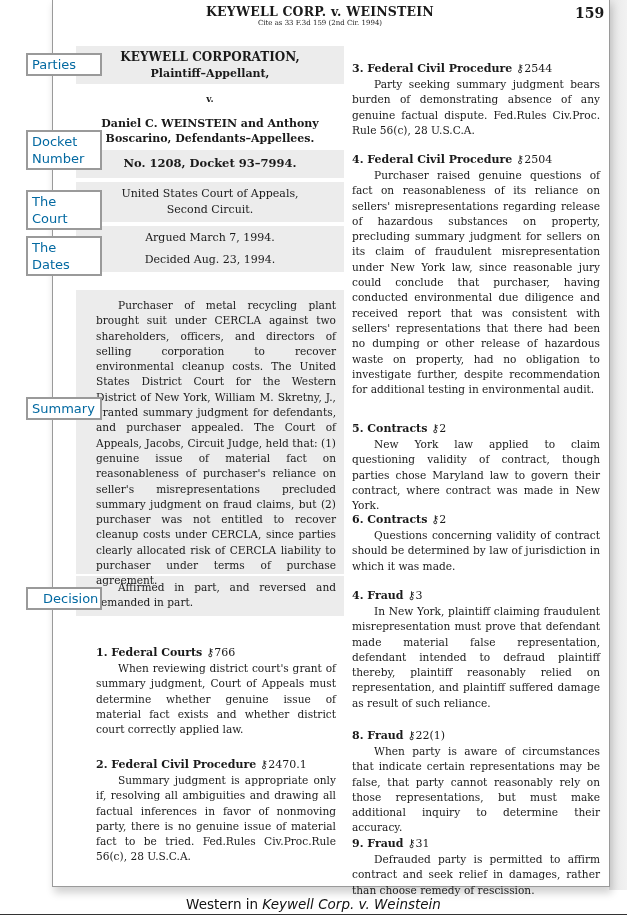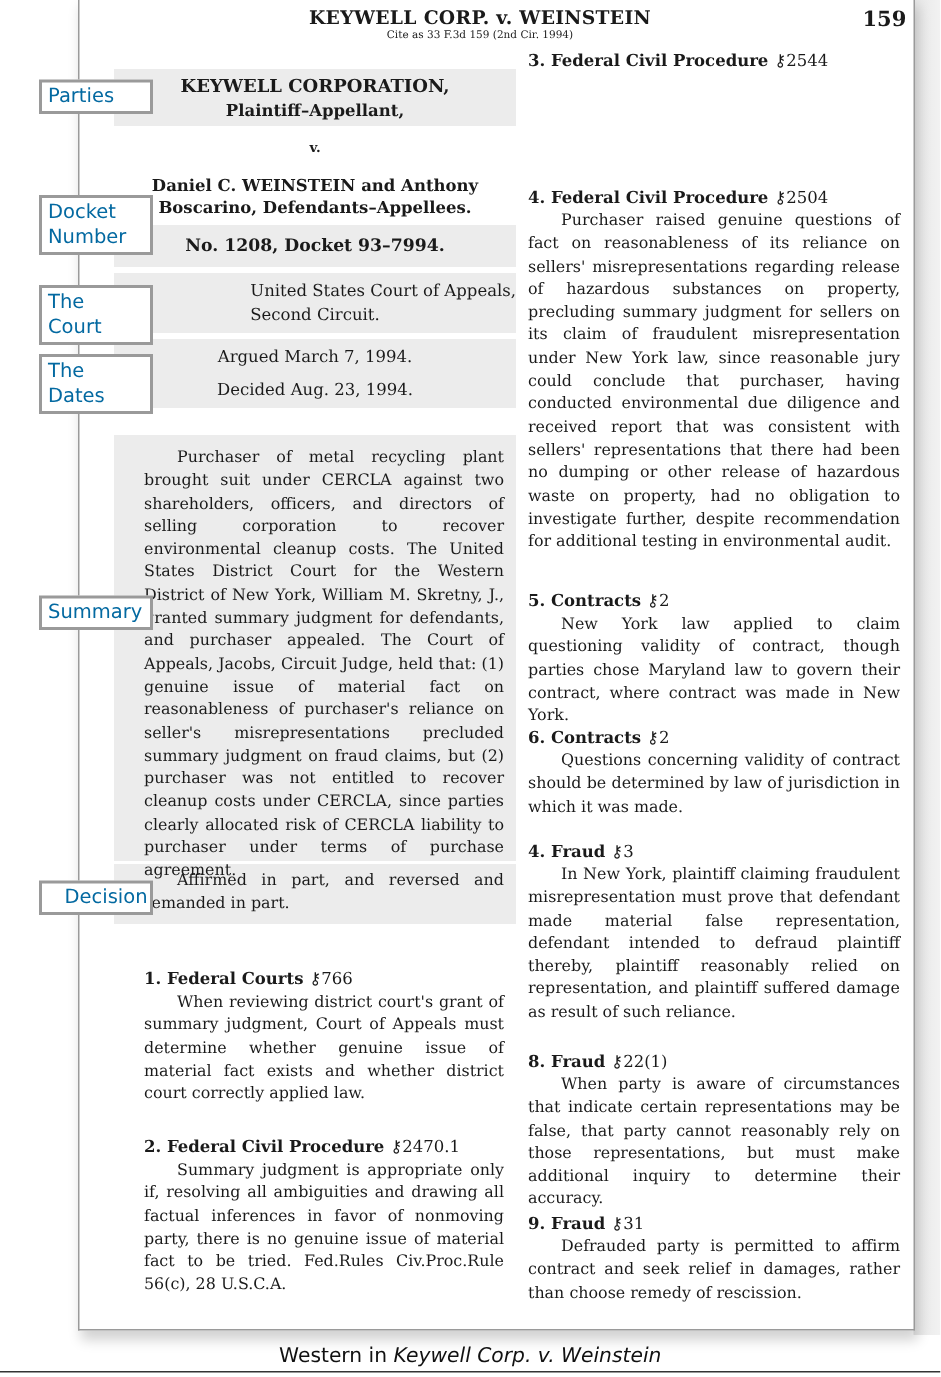--- a/index.html
+++ b/index.html
@@ -45,21 +45,21 @@
     font-size: 10.6px; line-height: 15.3px; text-align: justify;
   }
   .summary-text { position: absolute; left: 96px; top: 298px; width: 240px; text-indent: 22px; }
   .decision-text { position: absolute; left: 96px; top: 580px; width: 240px; font-size: 10.6px; line-height: 15.3px; text-indent: 22px; text-align: justify; }
 
   .headnote { position: absolute; }
   .hn-title { font-size: 11px; font-weight: bold; line-height: 16px; }
   .hn-title .key { font-weight: normal; }
   .hn-body { font-size: 10.6px; line-height: 15.3px; text-align: justify; text-indent: 22px; }
   .left-col { left: 96px; width: 240px; }
-  .right-col { left: 352px; width: 248px; }
+  .right-col { left: 352px; width: 248px; margin-top: 28px; }
 
   .caption {
     position: absolute; left: 0; top: 896px; width: 627px; text-align: center;
     font-family: "DejaVu Sans", sans-serif; font-size: 13.5px; color: #111;
   }
   .caption-rule { position: absolute; left: 0; top: 914px; width: 627px; height: 1px; background: #333; }
 </style>
 </head>
 <body>
 
@@ -79,21 +79,21 @@
 <div class="band" style="top:226px;height:46px;"></div>
 <div class="band" style="top:290px;height:284px;"></div>
 <div class="band" style="top:576px;height:40px;"></div>
 
 <div class="center-block bold" style="top:50px;font-size:12px;text-align:center;">KEYWELL CORPORATION,</div>
 <div class="center-block bold" style="top:66px;">Plaintiff–Appellant,</div>
 <div class="center-block bold" style="top:92px;font-size:9px;">v.</div>
 <div class="center-block bold" style="top:116px;">Daniel C. WEINSTEIN and Anthony</div>
 <div class="center-block bold" style="top:131px;">Boscarino, Defendants–Appellees.</div>
 <div class="center-block bold" style="top:156px;font-size:11.5px;">No. 1208, Docket 93–7994.</div>
-<div class="center-block" style="top:186px;text-align:right;">United States Court of Appeals,</div>
+<div class="center-block" style="top:186px;">United States Court of Appeals,</div>
 <div class="center-block" style="top:202px;">Second Circuit.</div>
 <div class="center-block" style="top:230px;">Argued March 7, 1994.</div>
 <div class="center-block" style="top:252px;">Decided Aug. 23, 1994.</div>
 
 <div class="summary-text">Purchaser of metal recycling plant brought suit under CERCLA against two shareholders, officers, and directors of selling corporation to recover environmental cleanup costs. The United States District Court for the Western District of New York, William M. Skretny, J., granted summary judgment for defendants, and purchaser appealed. The Court of Appeals, Jacobs, Circuit Judge, held that: (1) genuine issue of material fact on reasonableness of purchaser's reliance on seller's misrepresentations precluded summary judgment on fraud claims, but (2) purchaser was not entitled to recover cleanup costs under CERCLA, since parties clearly allocated risk of CERCLA liability to purchaser under terms of purchase agreement.</div>
 <div class="decision-text">Affirmed in part, and reversed and remanded in part.</div>
 
 <div class="label-box" style="top:53px;">Parties</div>
 <div class="label-box" style="top:130px;height:40px;">Docket Number</div>
 <div class="label-box" style="top:190px;">The Court</div>
@@ -105,20 +105,21 @@
   <div class="hn-title"><span>1. Federal Courts</span> <span class="key">⚷766</span></div>
   <div class="hn-body">When reviewing district court's grant of summary judgment, Court of Appeals must determine whether genuine issue of material fact exists and whether district court correctly applied law.</div>
 </div>
 <div class="headnote left-col" style="top:757px;">
   <div class="hn-title"><span>2. Federal Civil Procedure</span> <span class="key">⚷2470.1</span></div>
   <div class="hn-body">Summary judgment is appropriate only if, resolving all ambiguities and drawing all factual inferences in favor of nonmoving party, there is no genuine issue of material fact to be tried. Fed.Rules Civ.Proc.Rule 56(c), 28 U.S.C.A.</div>
 </div>
 
 <div class="headnote right-col" style="top:33px;">
   <div class="hn-title"><span>3. Federal Civil Procedure</span> <span class="key">⚷2544</span></div>
+  <div class="hn-body">Party seeking summary judgment bears burden of demonstrating absence of any genuine factual dispute. Fed.Rules Civ.Proc. Rule 56(c), 28 U.S.C.A.</div>
 </div>
 <div class="headnote right-col" style="top:124px;">
   <div class="hn-title"><span>4. Federal Civil Procedure</span> <span class="key">⚷2504</span></div>
   <div class="hn-body">Purchaser raised genuine questions of fact on reasonableness of its reliance on sellers' misrepresentations regarding release of hazardous substances on property, precluding summary judgment for sellers on its claim of fraudulent misrepresentation under New York law, since reasonable jury could conclude that purchaser, having conducted environmental due diligence and received report that was consistent with sellers' representations that there had been no dumping or other release of hazardous waste on property, had no obligation to investigate further, despite recommendation for additional testing in environmental audit.</div>
 </div>
 <div class="headnote right-col" style="top:393px;">
   <div class="hn-title"><span>5. Contracts</span> <span class="key">⚷2</span></div>
   <div class="hn-body">New York law applied to claim questioning validity of contract, though parties chose Maryland law to govern their contract, where contract was made in New York.</div>
 </div>
 <div class="headnote right-col" style="top:484px;">

